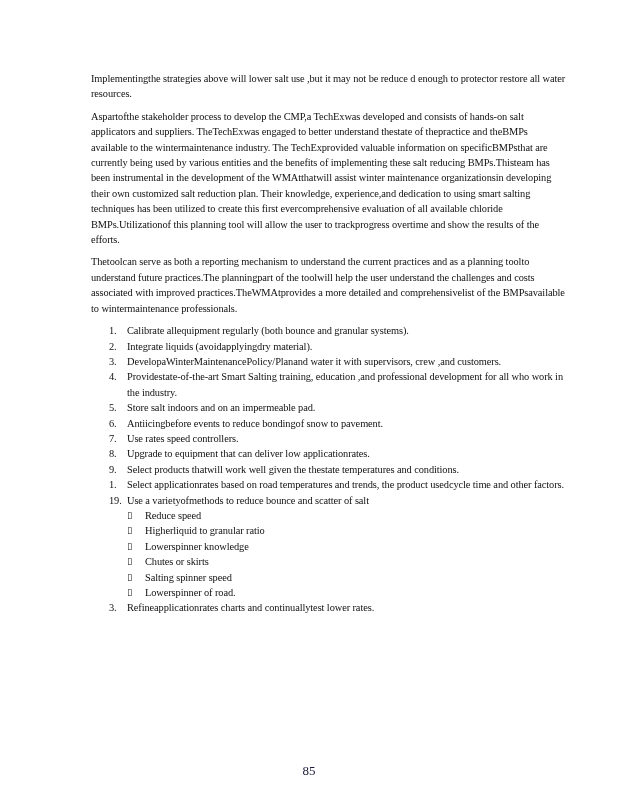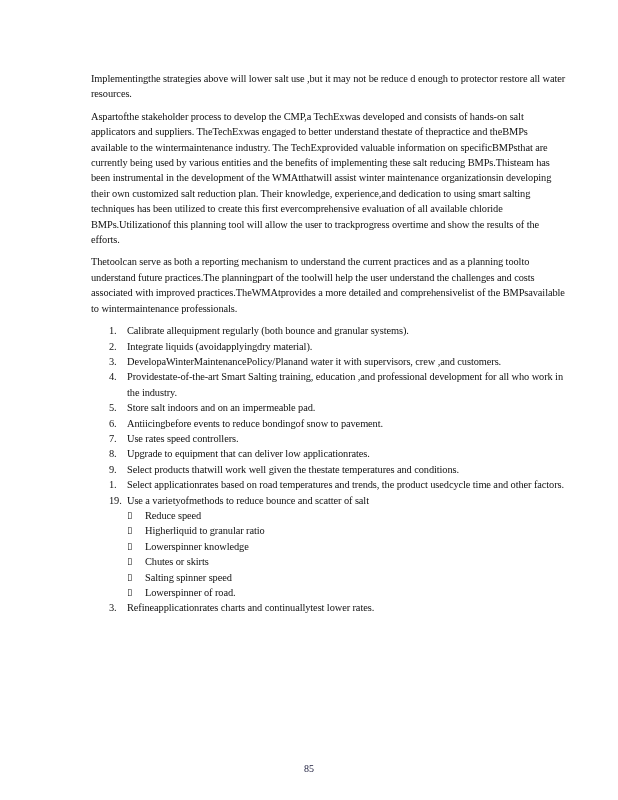--- a/index.html
+++ b/index.html
@@ -64,21 +64,21 @@
       left: 0;
       top: 0;
       font-size: 9px;
     }
     .page-number {
       position: absolute;
       top: 763px;
       left: 0;
       width: 618px;
       text-align: center;
-      font-size: 10px;
+      font-size: 13px;
       color: #1a1a3a;
     }
   </style>
 </head>
 <body>
 
 <div class="page">
   <p>Implementingthe strategies  above will lower salt use ,but   it may not be reduce d enough  to protector restore all water  resources.</p>
   <p>Aspartofthe stakeholder process to  develop the CMP,a TechExwas developed and consists of hands-on salt applicators and suppliers.  TheTechExwas  engaged  to better understand thestate of thepractice and theBMPs available to the wintermaintenance  industry. The TechExprovided valuable information on specificBMPsthat are currently being used  by various entities and  the benefits of implementing these salt reducing BMPs.Thisteam has been  instrumental in the development of the WMAtthatwill assist winter maintenance organizationsin developing their own customized salt reduction plan. Their knowledge, experience,and  dedication  to using smart salting techniques  has been  utilized to create this first evercomprehensive evaluation of all available chloride BMPs.Utilizationof this planning tool will allow the user  to trackprogress overtime and show the results  of the efforts.</p>
   <p>Thetoolcan serve as both a reporting mechanism to understand  the current practices and  as a planning toolto understand   future practices.The planningpart of  the toolwill help the user  understand  the challenges and  costs associated  with improved practices.TheWMAtprovides  a more detailed  and comprehensivelist of the BMPsavailable to wintermaintenance professionals.</p>

